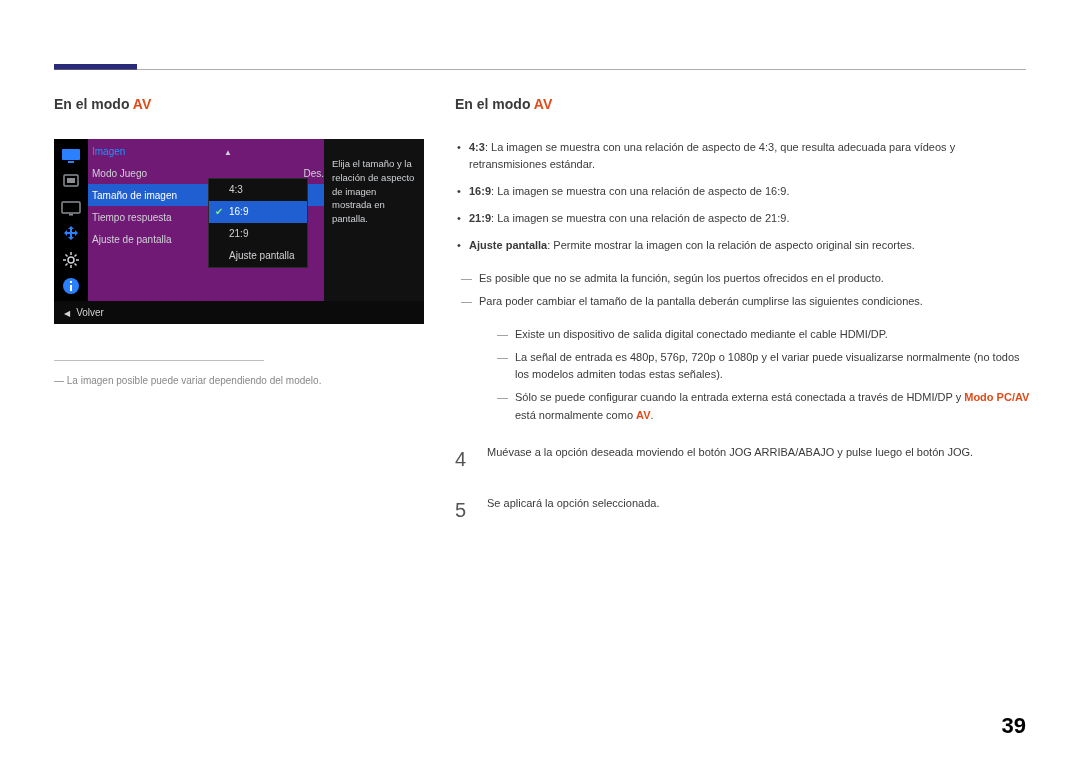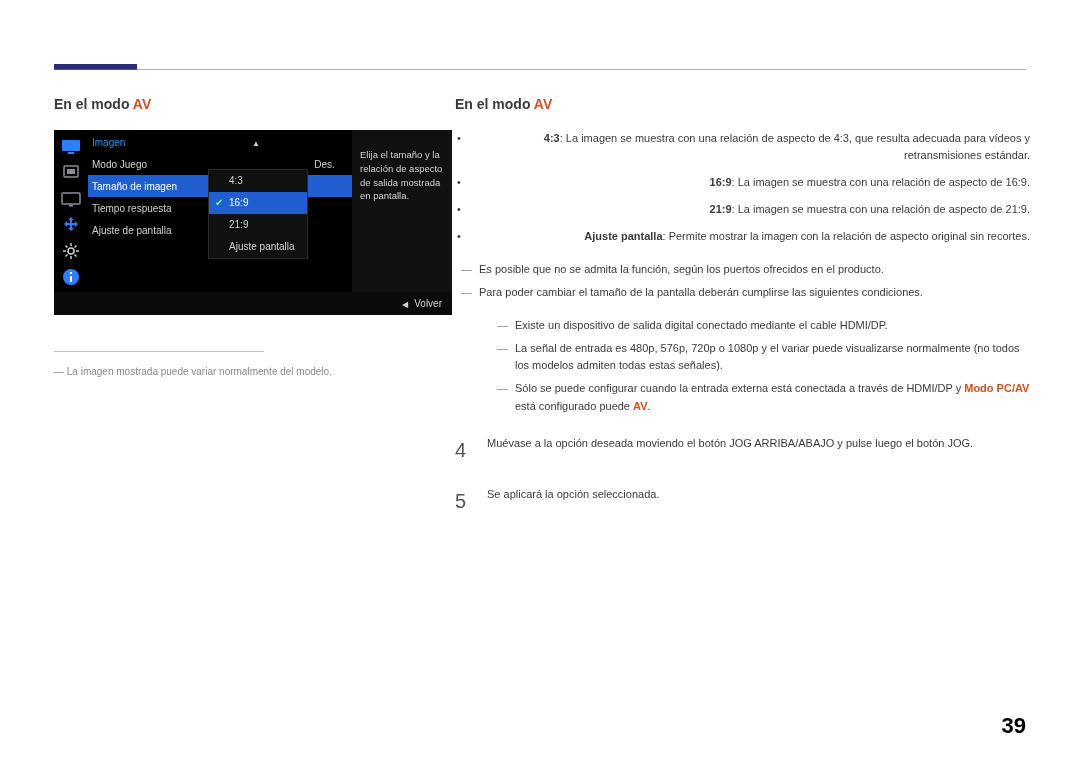--- a/index.html
+++ b/index.html
@@ -4,51 +4,51 @@
 <style>
   * { margin:0; padding:0; box-sizing:border-box; }
   body { font-family: Arial, Helvetica, sans-serif; background:#fff; color:#333; width:1080px; height:763px; }
 
   .top-bar { position:absolute; left:54px; top:64px; width:83px; height:6px; background:#2a2a7a; }
   .top-line { position:absolute; left:54px; top:69px; width:972px; height:1px; background:#757575; opacity:0.6; }
 
   .col-left  { position:absolute; left:54px;  top:96px;  width:385px; }
   .col-right { position:absolute; left:455px; top:96px;  width:575px; }
 
-  .heading { font-size:14px; font-weight:bold; margin-bottom:18px; color:#3a3a3a; }
+  .heading { font-size:14px; font-weight:bold; margin-bottom:27px; color:#3a3a3a; }
   .heading .av { color:#e14b1a; }
 
   
-  .osd { width:398px; background:#000000; color:#cfd2d6; font-size:10px; }
+  .osd { width:370px; background:#701a75; color:#cfd2d6; font-size:10px; }
   .osd-body { display:flex; }
   .osd-icons { width:34px; background:#000; padding-top:2px; }
   .osd-icons .icon { width:24px; height:22px; margin:4px auto; display:block; border-radius:2px; }
   .osd-icons .icon svg { display:block; }
   .osd-center { flex:1; position:relative; padding-bottom:6px; }
   .osd-title  { color:#1996ff; font-size:10px; padding:7px 0 5px 4px; position:relative; }
   .osd-title .arrow-up { position:absolute; right:92px; top:9px; color:#cfd2d6; font-size:8px; }
   .osd-row { display:flex; align-items:center; height:22px; padding-left:4px; }
   .osd-row.sel { background:#1f5fd1; color:#fff; }
   .osd-row .label { flex:1; font-size:10px; }
-  .osd-row .val   { width:55px; text-align:center; font-size:10px; color:#cfd2d6; }
+  .osd-row .val   { width:55px; text-align:right; font-size:10px; color:#cfd2d6; }
   .osd-submenu { position:absolute; left:120px; top:39px; width:100px; background:#101010; border:1px solid #2b2b2b; }
   .osd-sub { height:22px; line-height:22px; padding-left:20px; font-size:10px; color:#cfd2d6; position:relative; }
   .osd-sub.sel { background:#1f5fd1; color:#fff; }
   .osd-sub.sel::before { content:"✔"; position:absolute; left:6px; color:#7df07d; font-size:10px; }
   .osd-right { width:100px; background:#111; padding:18px 8px 8px; font-size:9.5px; line-height:1.45; color:#cfd2d6; }
-  .osd-foot { background:#0b0b0b; text-align:right; font-size:10px; color:#cfd2d6; padding:6px 10px 6px; }
+  .osd-foot { background:#0b0b0b; font-size:10px; color:#cfd2d6; padding:6px 10px 6px; }
   .osd-foot .tri { margin-right:6px; font-size:8px; }
 
   .footnote { font-size:10px; color:#888; margin-top:14px; }
   .footnote::before { content:"―  "; }
   .footnote-rule { height:1px; width:210px; background:#bfbfbf; margin-top:36px; margin-bottom:6px; }
 
   
   ul.bullets { list-style:none; font-size:11px; line-height:1.55; color:#3a3a3a; }
-  ul.bullets > li { position:relative; padding-left:14px; margin-bottom:10px;text-align:right; }
+  ul.bullets > li { position:relative; padding-left:14px; margin-bottom:10px; }
   ul.bullets > li::before { content:"•"; position:absolute; left:2px; top:0; }
   .b { font-weight:bold; }
   .hl { color:#e14b1a; font-weight:bold; }
 
   .dash-list { list-style:none; font-size:11px; line-height:1.55; color:#3a3a3a; margin-top:16px; }
   .dash-list > li { position:relative; padding-left:24px; margin-bottom:6px; }
   .dash-list > li::before { content:"―"; position:absolute; left:6px; top:0; color:#888; }
   .dash-list.nested > li { padding-left:36px; }
   .dash-list.nested > li::before { left:18px; }
 
@@ -143,30 +143,30 @@
 
         <div class="osd-submenu">
           <div class="osd-sub">4:3</div>
           <div class="osd-sub sel">16:9</div>
           <div class="osd-sub">21:9</div>
           <div class="osd-sub">Ajuste pantalla</div>
         </div>
       </div>
 
       <div class="osd-right">
-        <span>Elija el tamaño y la relación de aspecto de salida mostrada en pantalla.</span>
+        <span>Elija el tamaño y la relación de aspecto de imagen mostrada en pantalla.</span>
       </div>
     </div>
     <div class="osd-foot">
       <span class="tri">◀</span><span>Volver</span>
     </div>
   </div>
 
   <div class="footnote-rule"></div>
-  <div class="footnote">La imagen mostrada puede variar normalmente del modelo.</div>
+  <div class="footnote">La imagen posible puede variar dependiendo del modelo.</div>
 </div>
 
 <div class="col-right">
   <div class="heading">
     <span>En el modo </span><span class="av">AV</span>
   </div>
 
   <ul class="bullets">
     <li>
       <span class="b">4:3</span><span>: La imagen se muestra con una relación de aspecto de 4:3, que resulta adecuada para vídeos y retransmisiones estándar.</span>
@@ -183,21 +183,21 @@
   </ul>
 
   <ul class="dash-list">
     <li>Es posible que no se admita la función, según los puertos ofrecidos en el producto.</li>
     <li>
       <span>Para poder cambiar el tamaño de la pantalla deberán cumplirse las siguientes condiciones.</span>
       <ul class="dash-list nested">
         <li>Existe un dispositivo de salida digital conectado mediante el cable HDMI/DP.</li>
         <li>La señal de entrada es 480p, 576p, 720p o 1080p y el variar puede visualizarse normalmente (no todos los modelos admiten todas estas señales).</li>
         <li>
-          <span>Sólo se puede configurar cuando la entrada externa está conectada a través de HDMI/DP y </span><span class="hl">Modo PC/AV</span><span> está configurado puede </span><span class="hl">AV</span><span>.</span>
+          <span>Sólo se puede configurar cuando la entrada externa está conectada a través de HDMI/DP y </span><span class="hl">Modo PC/AV</span><span> está normalmente como </span><span class="hl">AV</span><span>.</span>
         </li>
       </ul>
     </li>
   </ul>
 
   <div class="step">
     <div class="num">4</div>
     <div>Muévase a la opción deseada moviendo el botón JOG ARRIBA/ABAJO y pulse luego el botón JOG.</div>
   </div>
   <div class="step">

